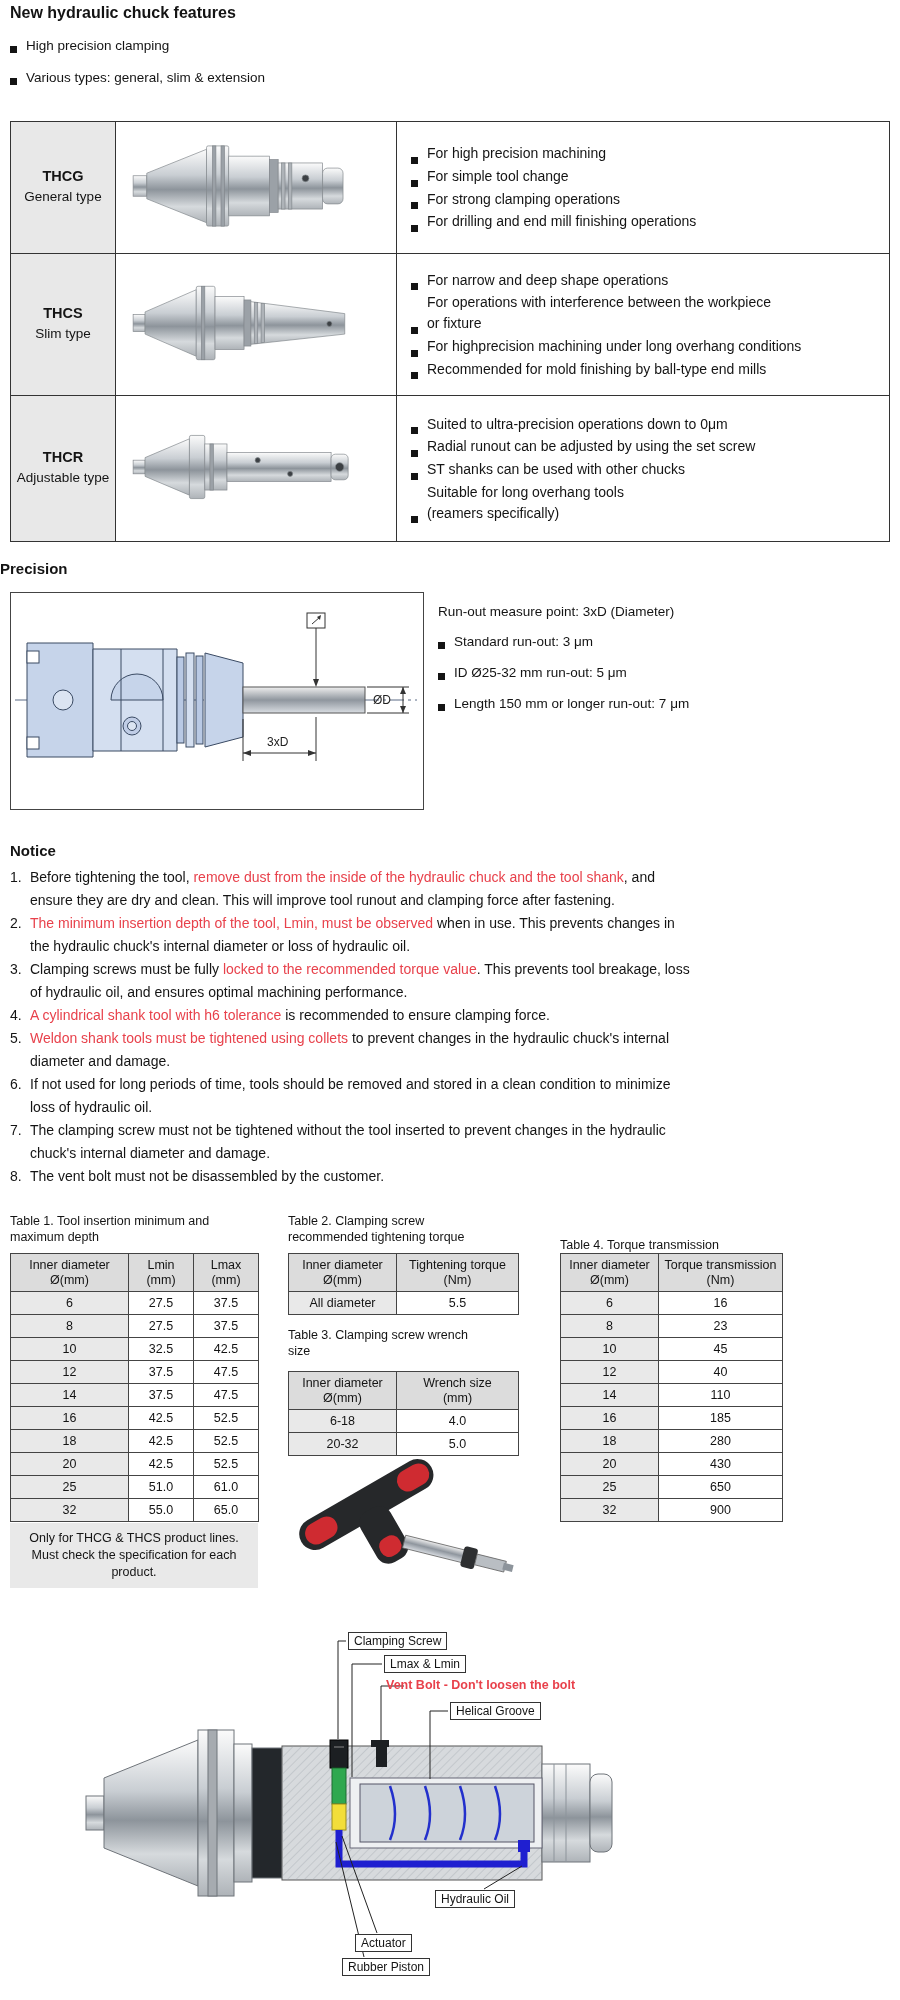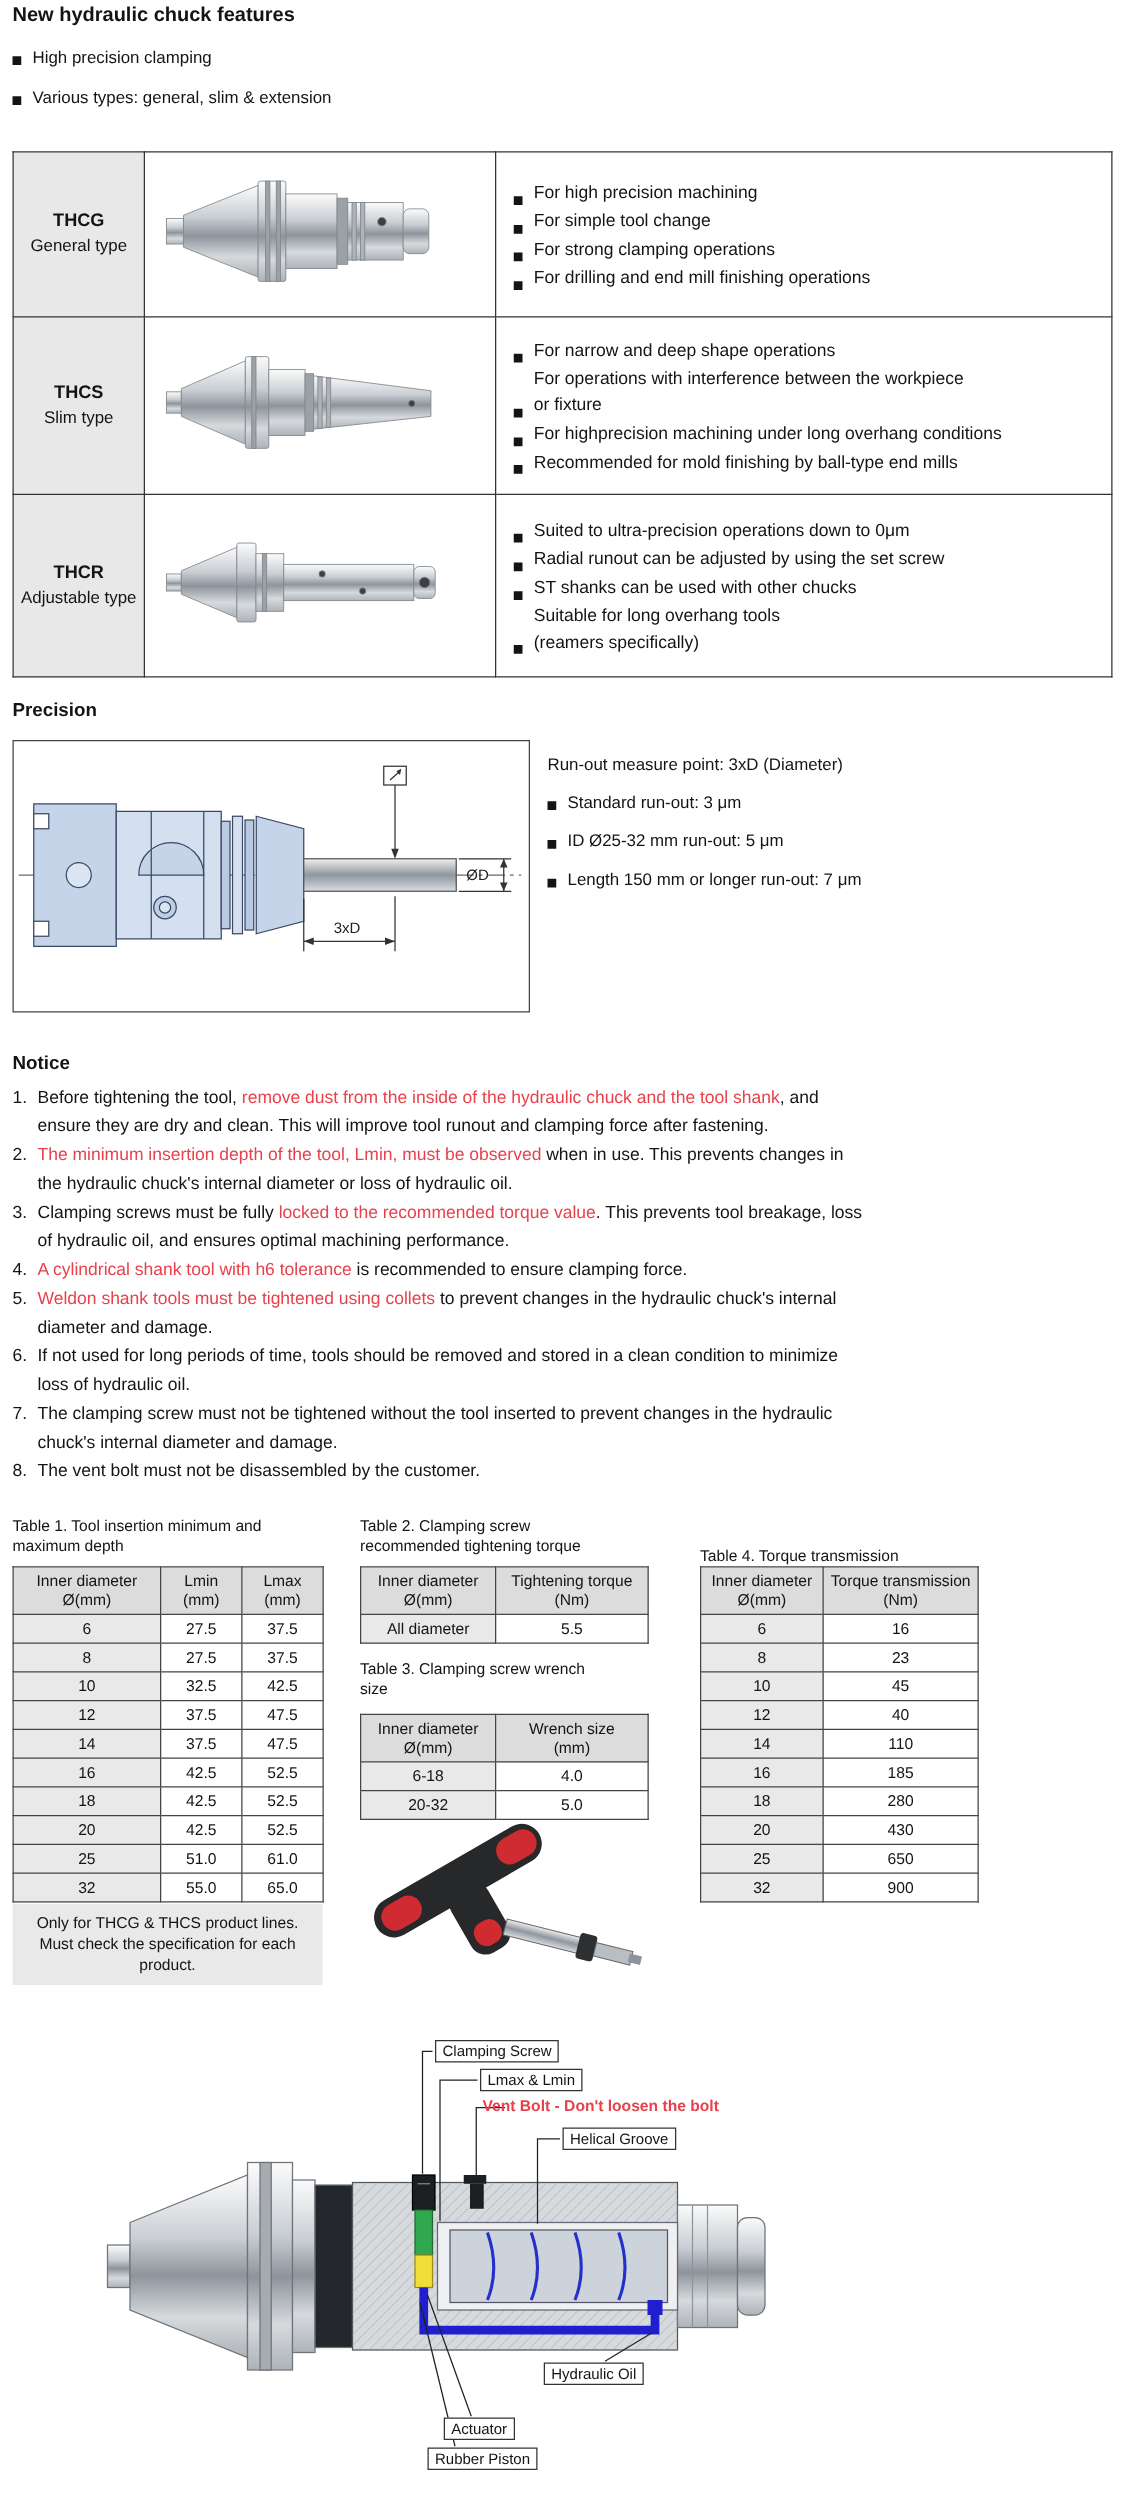--- a/index.html
+++ b/index.html
@@ -3,39 +3,39 @@
 <meta charset="utf-8">
 <style>
   *{margin:0;padding:0;box-sizing:border-box}
   html,body{background:#fff}
   body{width:900px;height:2000px;position:relative;font-family:"Liberation Sans",sans-serif;color:#141414;overflow:hidden}
 
   
   #intro{position:absolute;left:10px;top:4px;width:740px}
   #intro h1{font-size:16px;font-weight:bold;margin-bottom:16px}
   ul.sqlist{list-style:none}
-  ul.sqlist li{display:flex;align-items:center;font-size:13.5px;margin-bottom:17px}
+  ul.sqlist li{display:flex;align-items:flex-end;font-size:13.5px;margin-bottom:17px}
   .sq{flex:none;width:7px;height:7px;background:#141414;margin:5px 9px 0 0}
 
   
   table.types{position:absolute;left:10px;top:121px;width:880px;border-collapse:collapse;table-layout:fixed}
   table.types td{border:1.5px solid #333}
   table.types tr.r1{height:132px} table.types tr.r2{height:142px} table.types tr.r3{height:146px}
   td.tcode{background:#e8e8e8;text-align:center;vertical-align:middle;width:105px}
   td.timg{width:281px;text-align:center;vertical-align:middle}
   td.tfeat{vertical-align:middle;padding:6px 8px 6px 14px}
   .tcode .code{font-weight:bold;font-size:14.5px;display:block;margin-bottom:3px}
   .tcode .tname{font-size:13.5px;line-height:1.35}
   ul.feat{list-style:none}
   ul.feat li{display:flex;align-items:flex-end;font-size:14px;line-height:1.48;margin:2px 0}
   ul.feat .sq{margin-top:6px}
   .ftext{white-space:pre-line}
 
   
-  #precision-h{position:absolute;left:10px;top:560px;font-size:15px;font-weight:bold}
+  #precision-h{position:absolute;left:0;top:560px;font-size:15px;font-weight:bold}
   #precision-box{position:absolute;left:10px;top:592px;width:414px;height:218px;border:1.2px solid #444;background:#fff}
   #precision-text{position:absolute;left:438px;top:604px;width:450px}
   #precision-text .pintro{font-size:13.5px;margin-bottom:15px}
   #precision-text li{margin-bottom:16px;font-size:13.5px}
 
   
   #notice-h{position:absolute;left:10px;top:842px;font-size:15px;font-weight:bold}
   ol.notice{position:absolute;left:10px;top:866px;width:876px;list-style:none}
   ol.notice li{position:relative;padding-left:20px;font-size:14px;line-height:23px}
   ol.notice .nnum{position:absolute;left:0;top:0}

